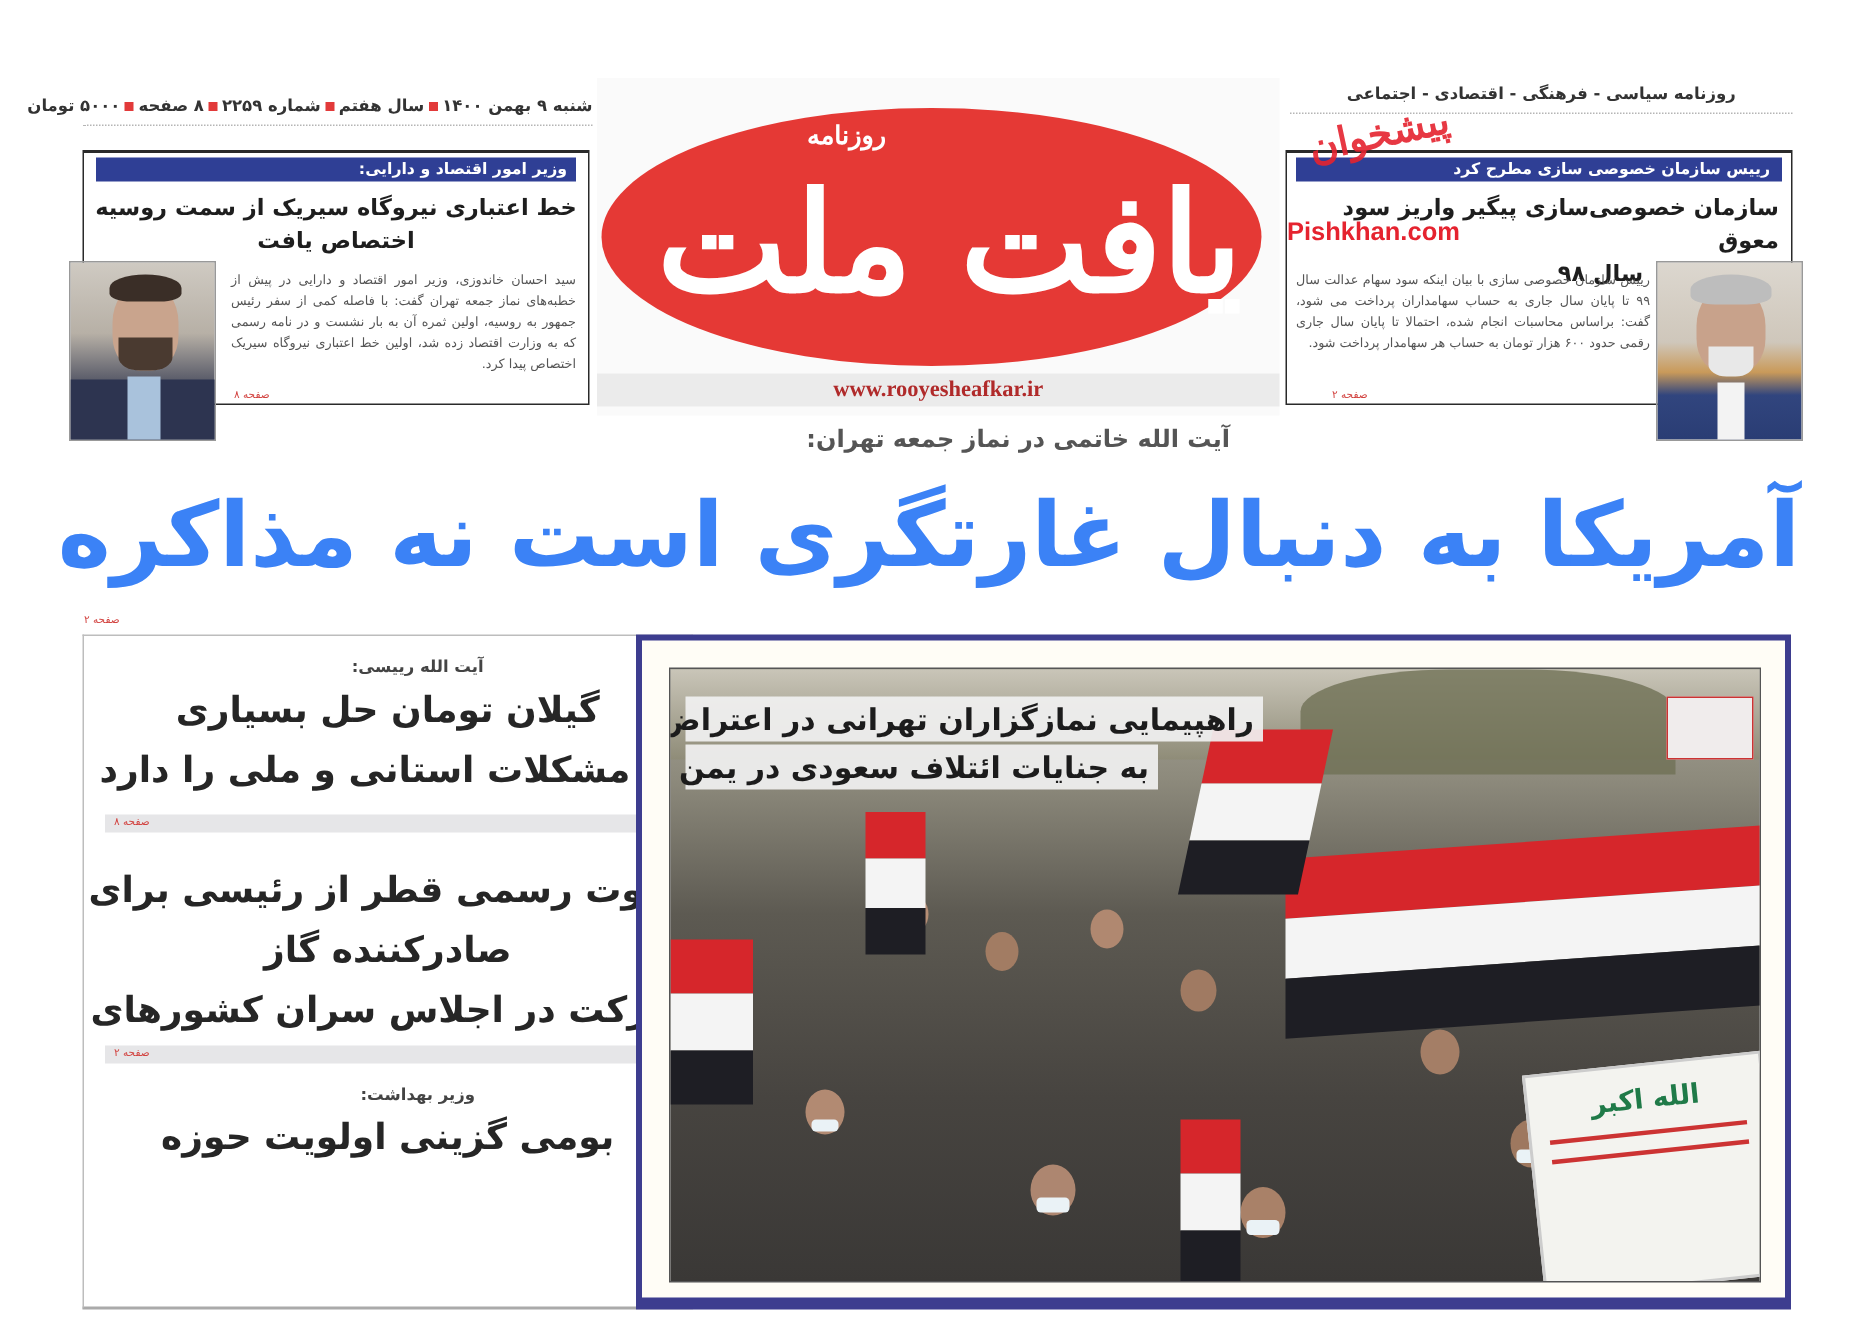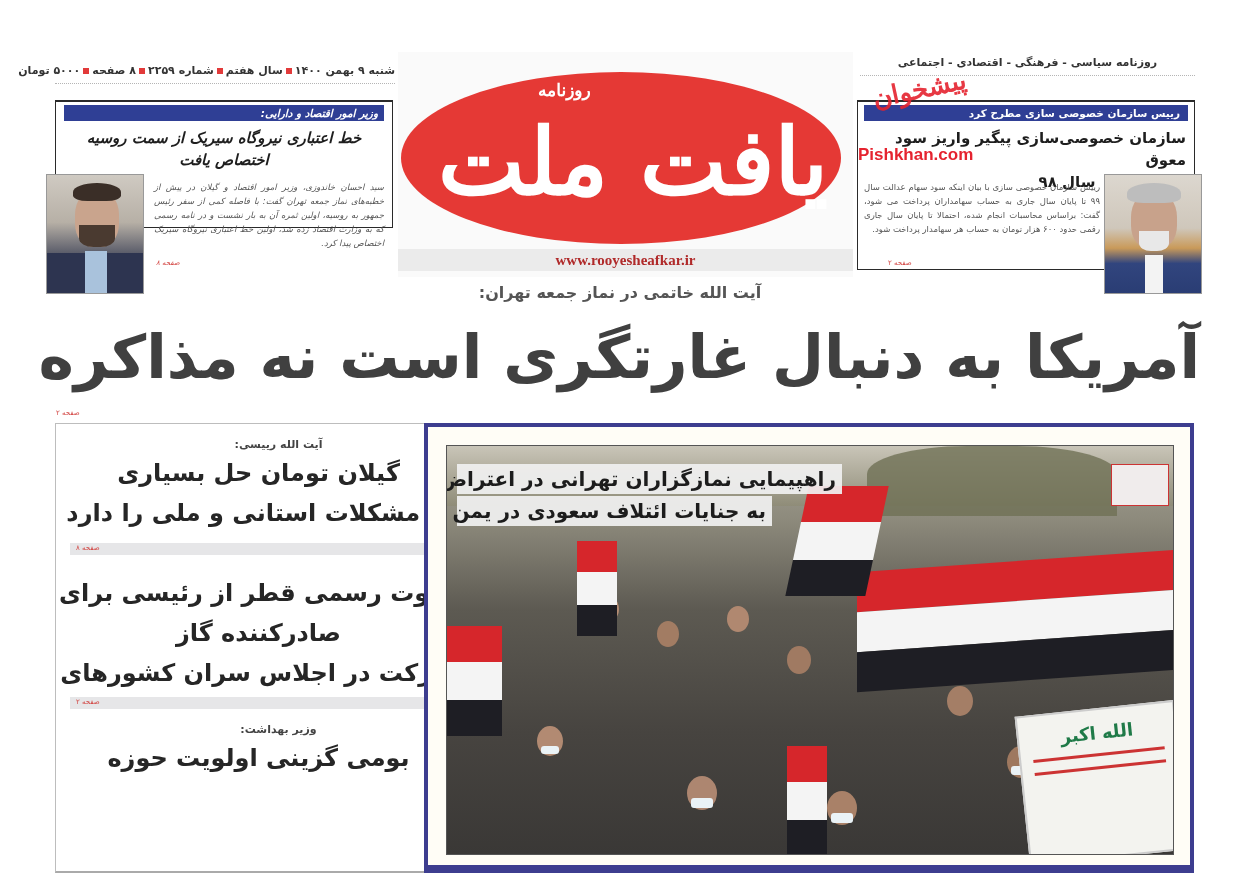--- a/index.html
+++ b/index.html
@@ -19,22 +19,22 @@
   .side-title { font-size: 15px; font-weight: bold; text-align: center; line-height: 22px; color: #1e1e1e; }
   .side-body { font-size: 8.5px; line-height: 14px; color: #555; text-align: justify; }
   .pageref { font-size: 7px; color: #d2423f; text-align: right; }
 
   
   .logo-oval { background: #e53935; border-radius: 50%; }
   .logo-text { color: #fff; font-family: "DejaVu Serif", serif; font-weight: bold; }
   .url-strip { background: #ebebeb; color: #b02a2a; font-family: "Liberation Serif", serif; font-weight: bold; font-size: 15px; text-align: center; direction: ltr; }
 
   
-  .kicker-main { font-size: 16px; font-weight: bold; color: #555; text-align: center; }
-  .headline { font-size: 60px; font-weight: bold; color: #404040; letter-spacing: -1px; text-align: center; white-space: nowrap; font-family: "DejaVu Sans", sans-serif; }
+  .kicker-main { font-size: 16px; font-weight: bold; color: #555; text-align: right; }
+  .headline { font-size: 60px; font-weight: bold; color: #3b82f6; letter-spacing: -1px; text-align: center; white-space: nowrap; font-family: "DejaVu Sans", sans-serif; }
 
   
   .col-left { border: 1px solid #bdbdbd; border-bottom: 2px solid #aaa; background: #fff; }
   .story-kicker { font-size: 11px; font-weight: bold; color: #444; text-align: center; }
   .story-title { font-size: 24px; font-weight: bold; color: #262626; text-align: center; line-height: 40px; }
   .ref-bar { background: #e6e6e8; height: 12px; position: relative; }
   .ref-bar .blue-sq { position: absolute; right: 4px; top: 2px; width: 8px; height: 8px; background: #2f3f95; }
   .ref-bar .pageref { position: absolute; left: 6px; top: 1px; }
 
   
@@ -61,27 +61,27 @@
 </style>
 </head>
 <body>
 
 <div class="abs meta-line dotted" style="left:55px; top:64px; width:340px; height:20px; text-align:right; direction:rtl;">
   <span>شنبه ۹ بهمن ۱۴۰۰</span><span class="sq"></span><span>سال هفتم</span><span class="sq"></span><span>شماره ۲۲۵۹</span><span class="sq"></span><span>۸ صفحه</span><span class="sq"></span><span>۵۰۰۰ تومان</span>
 </div>
 
 <div class="abs meta-line dotted" style="left:860px; top:56px; width:335px; height:20px; text-align:center;">روزنامه سیاسی - فرهنگی - اقتصادی - اجتماعی</div>
 
-<div class="abs sidebox" style="left:55px; top:100px; width:338px; height:128px;font-style:italic;">
+<div class="abs sidebox" style="left:55px; top:100px; width:338px; height:170px;">
   <div class="kicker-bar" style="margin:3px 8px 0 8px; text-align:right; padding-right:6px;">وزیر امور اقتصاد و دارایی:</div>
   <div class="side-title" style="margin-top:6px;">
     <div>خط اعتباری نیروگاه سیریک از سمت روسیه</div>
     <div>اختصاص یافت</div>
   </div>
-  <div class="side-body" style="position:absolute; right:8px; top:78px; width:230px;">سید احسان خاندوزی، وزیر امور اقتصاد و گیلان در پیش از خطبه‌های نماز جمعه تهران گفت: با فاصله کمی از سفر رئیس جمهور به روسیه، اولین ثمره آن به بار نشست و در نامه رسمی که به وزارت اقتصاد زده شد، اولین خط اعتباری نیروگاه سیریک اختصاص پیدا کرد.</div>
+  <div class="side-body" style="position:absolute; right:8px; top:78px; width:230px;">سید احسان خاندوزی، وزیر امور اقتصاد و دارایی در پیش از خطبه‌های نماز جمعه تهران گفت: با فاصله کمی از سفر رئیس جمهور به روسیه، اولین ثمره آن به بار نشست و در نامه رسمی که به وزارت اقتصاد زده شد، اولین خط اعتباری نیروگاه سیریک اختصاص پیدا کرد.</div>
   <div class="pageref" style="position:absolute; left:100px; top:157px;">صفحه ۸</div>
 </div>
 <div class="abs portrait" style="left:46px; top:174px; width:98px; height:120px;">
   <div class="face" style="left:28px; top:14px; width:44px; height:58px;"></div>
   <div class="hair" style="left:26px; top:8px; width:48px; height:18px; background:#3a2e27;"></div>
   <div class="abs" style="left:32px; top:50px; width:36px; height:22px; background:#4a3a30; border-radius:0 0 40% 40%;"></div>
   <div class="abs" style="left:0; top:78px; width:98px; height:42px; background:#2d3450;"></div>
   <div class="abs" style="left:38px; top:76px; width:22px; height:44px; background:#a9c2dc;"></div>
 </div>
 

